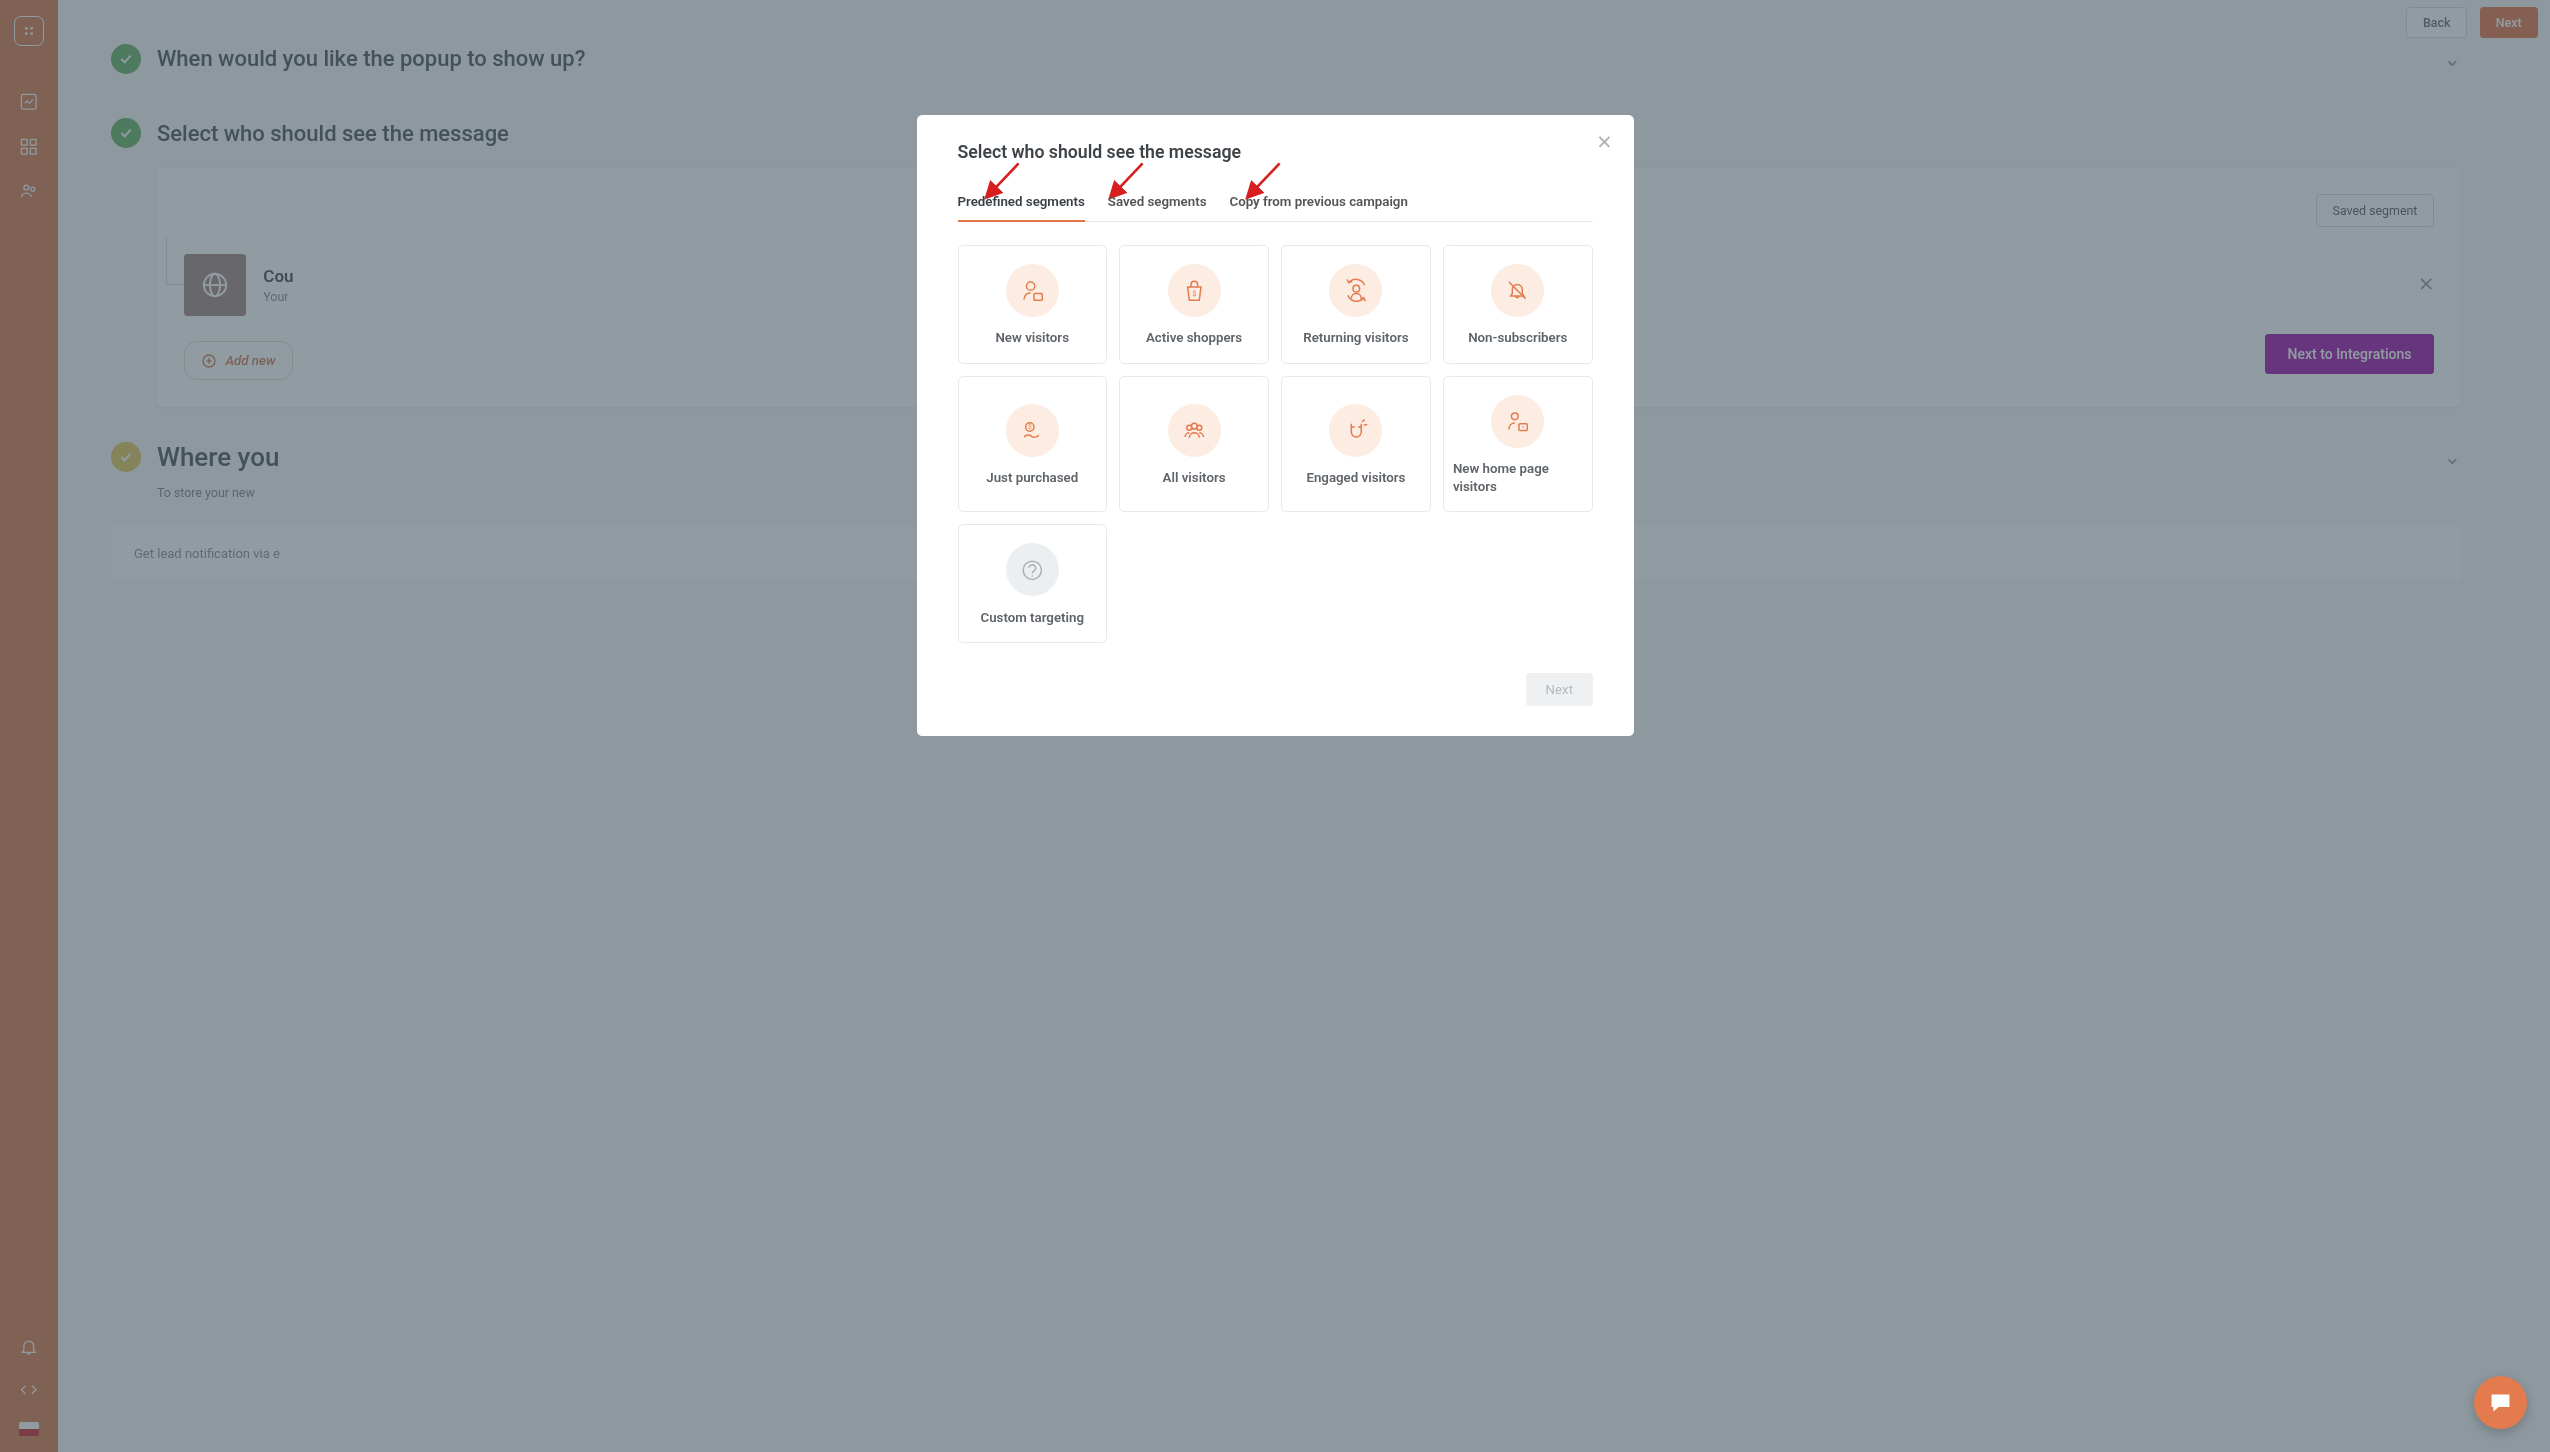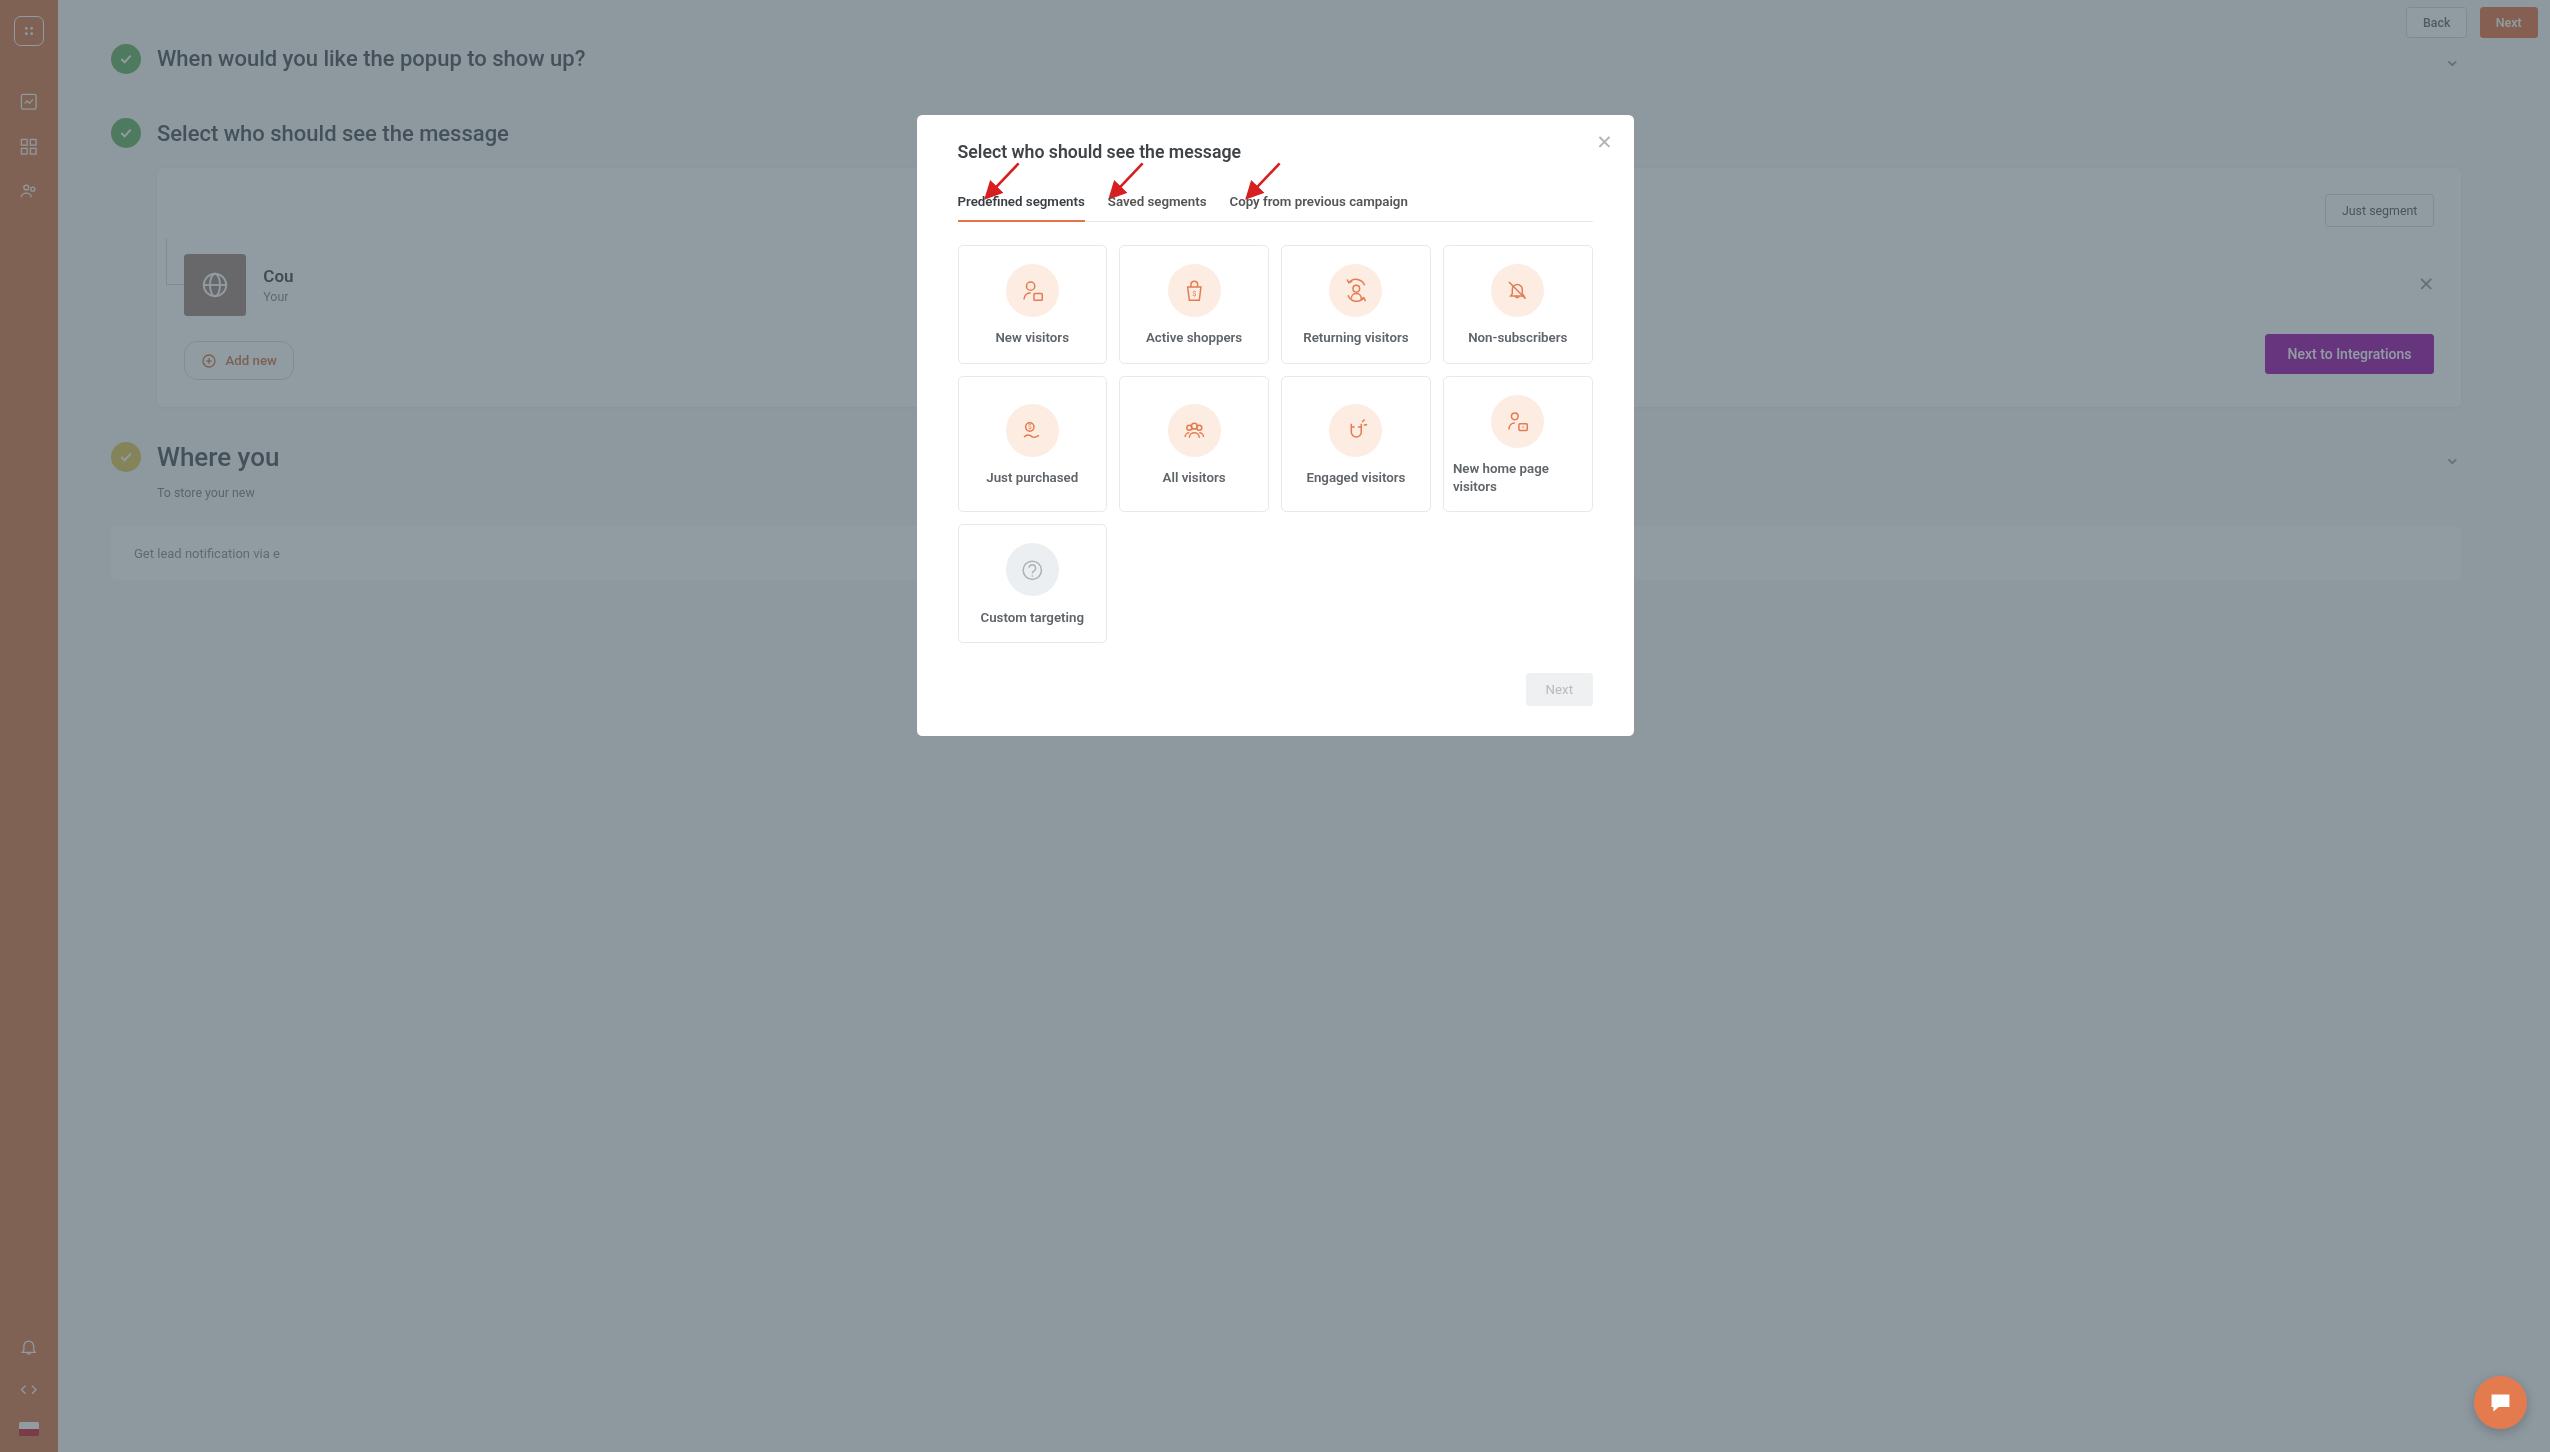--- a/index.html
+++ b/index.html
@@ -51,21 +51,21 @@
 .card { background: #fff; border-radius: 5.3px; padding: 26.6px; margin-left: 46px; margin-top: 10.6px; box-shadow: 0 0.9px 2.7px rgba(0,0,0,0.05); position: relative; }
 .card-head { display: flex; justify-content: space-between; align-items: flex-start; }
 .load-seg { border: 0.9px solid #d6d9dc; background: #fff; padding: 8px 16px; border-radius: 3.5px; color: #5f6368; font-size: 12.4px; cursor: pointer; }
 .rule-row { display: flex; gap: 17.7px; align-items: center; margin-top: 26.6px; position: relative; }
 .rule-line { position: absolute; left: -17.7px; top: -16px; bottom: 50%; width: 17.7px; border-left: 0.9px solid #d8dcdf; border-bottom: 0.9px solid #d8dcdf; }
 .rule-icon { width: 62px; height: 62px; background: #a58b84; border-radius: 3.5px; display: flex; align-items: center; justify-content: center; color: #fff; }
 .rule-icon svg { width: 30px; height: 30px; stroke: #fff; fill: none; stroke-width: 1.5; }
 .rule-text .rt { font-size: 17px; font-weight: 600; color: #4a4f54; }
 .rule-text .rs { font-size: 12.4px; color: #8a8f94; margin-top: 3.5px; }
 .rule-close { margin-left: auto; color: #9aa0a5; font-size: 19.5px; cursor: pointer; }
-.add-rule { display: inline-flex; gap: 8.9px; margin-top: 25px; padding: 10.6px 16px; border: 0.9px solid #e8d7cf; color: #d17a50; border-radius: 13px; font-size: 13.3px; font-weight: 500; cursor: pointer; }
+.add-rule { display: inline-flex; gap: 8.9px; margin-top: 25px; padding: 10.6px 16px; border: 0.9px solid #e8d7cf; color: #d17a50; border-radius: 13px; font-size: 13.3px; font-weight: 500; cursor: pointer; font-style: italic; }
 .add-rule svg { width: 16px; height: 16px; stroke: currentColor; fill: none; stroke-width: 2; }
 .next-int { float: right; margin-top: 17.7px; background: #a21caf; color: #fff; padding: 12.4px 23px; border: none; border-radius: 3.5px; font-size: 14px; font-weight: 500; cursor: pointer; }
 
 .lead-box { background: #fff; border-radius: 5.3px; padding: 19.5px 23px; margin-left: 0; margin-top: 17.7px; color: #8e9398; font-size: 13px; }
 
 
 .overlay { position: fixed; inset: 0; background: rgba(55,75,85,0.55); display: flex; align-items: flex-start; justify-content: center; padding-top: 115px; }
 .modal { width: 717px; background: #fff; border-radius: 5.3px; padding: 26.6px 41px 30px 41px; position: relative; max-height: calc(100% - 53px); overflow: visible; }
 .modal .close { position: absolute; top: 16px; right: 21px; color: #aeb3b8; font-size: 19.5px; cursor: pointer; font-weight: 300; }
 .modal-title { font-size: 17.7px; font-weight: 600; color: #3f4449; }
@@ -169,21 +169,21 @@
           <svg viewBox="0 0 24 24">
               <polyline points="5 12 10 17 19 7"></polyline>
             </svg>
         </div>
         <div class="sec-title">Select who should see the message</div>
       </div>
 
       <div class="card">
         <div class="card-head">
           <div></div>
-          <button class="load-seg">Just segment</button>
+          <button class="load-seg">Saved segment</button>
         </div>
 
         <div class="rule-row">
           <div class="rule-line"></div>
           <div class="rule-icon">
             <svg viewBox="0 0 24 24">
                 <circle cx="12" cy="12" r="9"></circle>
                 <ellipse cx="12" cy="12" rx="4" ry="9"></ellipse>
                 <line x1="3" y1="12" x2="21" y2="12"></line>
               </svg>

